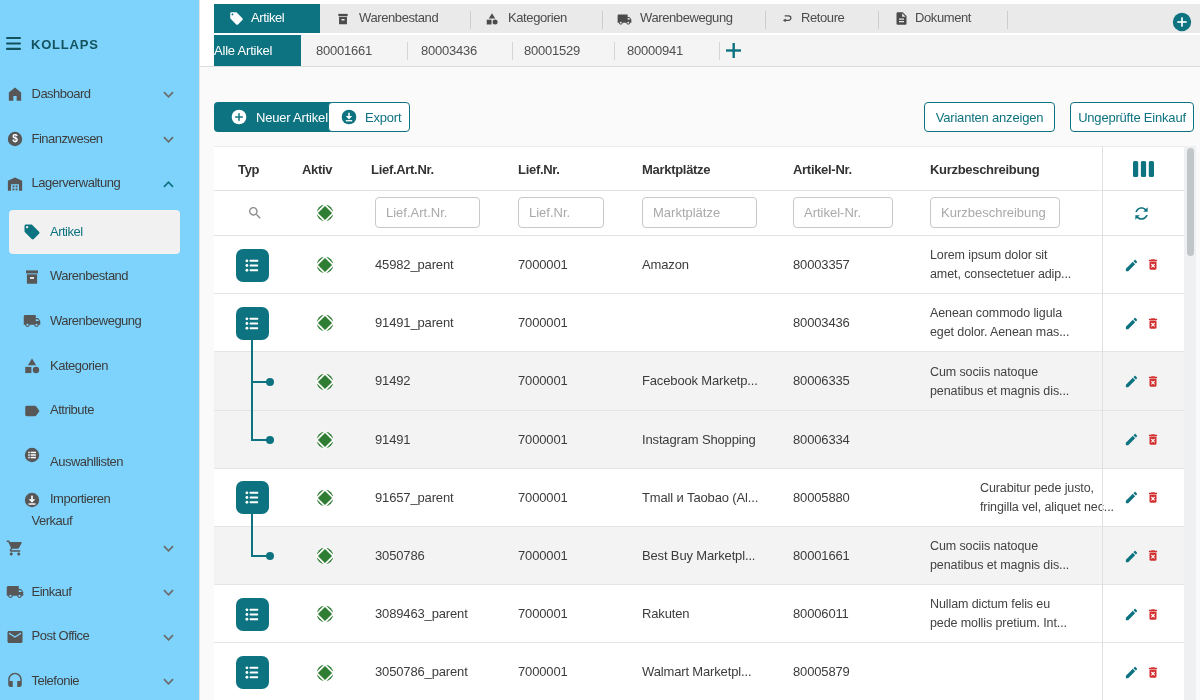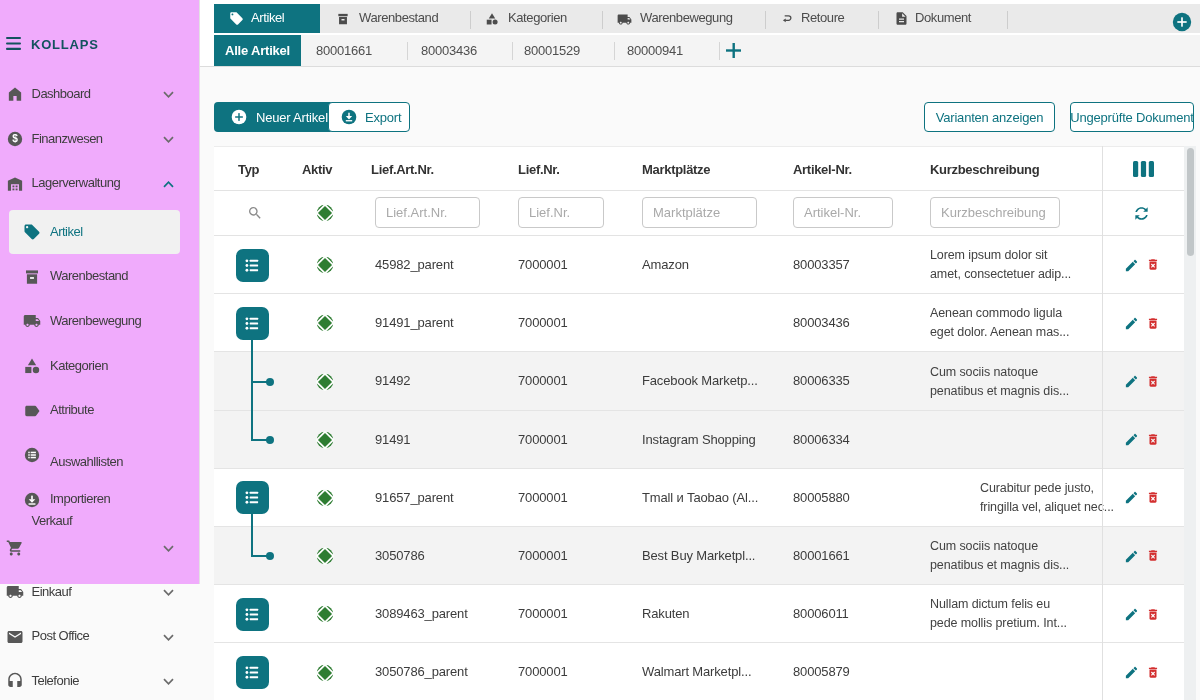--- a/index.html
+++ b/index.html
@@ -1,17 +1,17 @@
 <!DOCTYPE html>
 <html><head><meta charset="utf-8"><style>
 * { margin:0; padding:0; box-sizing:border-box; }
 svg { display:block; }
 html,body { width:1200px; height:700px; overflow:hidden; font-family:"Liberation Sans", sans-serif; background:#fafafa; position:relative; }
 .abs { position:absolute; }
-.sidebar { position:absolute; left:0; top:0; width:200px; height:584px; background:#f0abfc; border-right:1px solid #e2e2e2; z-index:5; }
+.sidebar { position:absolute; left:0; top:0; width:200px; height:700px; background:#7dd3fc; border-right:1px solid #e2e2e2; z-index:5; }
 .slab { font-size:13px; letter-spacing:-0.5px; }
 .sel { position:absolute; left:9px; width:171px; height:44px; background:#f1f1f1; border-radius:4px; }
 .t1lab { top:9.5px; font-size:13px; font-weight:500; letter-spacing:-0.4px; }
 .tdiv1 { position:absolute; top:11px; width:1px; height:18px; background:#cdcdcd; }
 .t2num { top:43px; width:120px; text-align:center; font-size:13px; color:#4f4f4f; letter-spacing:-0.2px; }
 .tdiv2 { position:absolute; top:42px; width:1px; height:18px; background:#d5d5d5; }
 .btn { position:absolute; top:102px; height:30px; border-radius:4px; font-size:13px; font-weight:500; display:flex; align-items:center; white-space:nowrap; letter-spacing:-0.2px; }
 .btn.fill { background:#0e7380; color:#fff; }
 .btn.line { background:#fff; border:1px solid #0e7380; color:#0e7380; }
 .hd { position:absolute; top:162px; font-size:13px; font-weight:bold; color:#333; letter-spacing:-0.3px; }
@@ -87,21 +87,21 @@
 <div class="abs t1lab" style="left:915px;color:#4c4c4c">Dokument</div>
 <div class="tdiv1" style="left:1007px"></div>
 <div class="abs" style="left:1172px;top:12px">
     <svg width="20" height="20" viewBox="0 0 24 24">
       <circle cx="12" cy="12" r="11" fill="#0e7380"></circle>
       <rect x="11" y="6.4" width="2" height="11.2" fill="#fff"></rect>
       <rect x="6.4" y="11" width="11.2" height="2" fill="#fff"></rect>
     </svg>
   </div>
 <div class="abs" style="left:214px;top:35px;width:87px;height:31px;background:#0e7380"></div>
-<div class="abs" style="left:214px;top:35px;width:87px;height:31px;line-height:31px;text-align:center;color:#fff;font-weight:bold;font-size:13px;letter-spacing:-0.2px">Alle Artikel</div>
+<div class="abs" style="left:214px;top:35px;width:87px;height:31px;line-height:31px;color:#fff;font-weight:normal;font-size:13px;letter-spacing:-0.2px">Alle Artikel</div>
 <div class="abs t2num" style="left:284px">80001661</div>
 <div class="abs t2num" style="left:389px">80003436</div>
 <div class="abs t2num" style="left:492px">80001529</div>
 <div class="abs t2num" style="left:595px">80000941</div>
 <div class="tdiv2" style="left:407px"></div>
 <div class="tdiv2" style="left:512px"></div>
 <div class="tdiv2" style="left:614px"></div>
 <div class="tdiv2" style="left:719px"></div>
 <div class="abs" style="left:726px;top:43px">
     <svg width="15" height="15" viewBox="0 0 15 15">
@@ -132,21 +132,21 @@
           <rect x="7.2" y="16.6" width="9.6" height="2"></rect>
         </g>
       </svg>
     </span>
     <span style="margin-left:8px">Export</span>
 </div>
 <div class="btn line" style="left:924px;width:131px;justify-content:center">
     <span>Varianten anzeigen</span>
   </div>
 <div class="btn line" style="left:1070px;width:124px;justify-content:center">
-    <span>Ungeprüfte Dokument</span>
+    <span>Ungeprüfte Einkauf</span>
   </div>
 
 <div class="abs" style="left:214px;top:146px;width:982px;height:554px;background:#fff;border-top:1px solid #ececec"></div>
 <div style="position:absolute;left:0;top:0;width:1200px;height:700px">
   <div class="row" style="top:236.0px;height:58.2px;background:#fff"></div>
     <div class="pic" style="top:248.6px">
       <svg width="21" height="21" viewBox="0 0 24 24">
         <g fill="#fff">
           <circle cx="5.6" cy="6.6" r="1.6"></circle>
           <rect x="8.8" y="5.4" width="9.6" height="2.4" rx="0.5"></rect>

